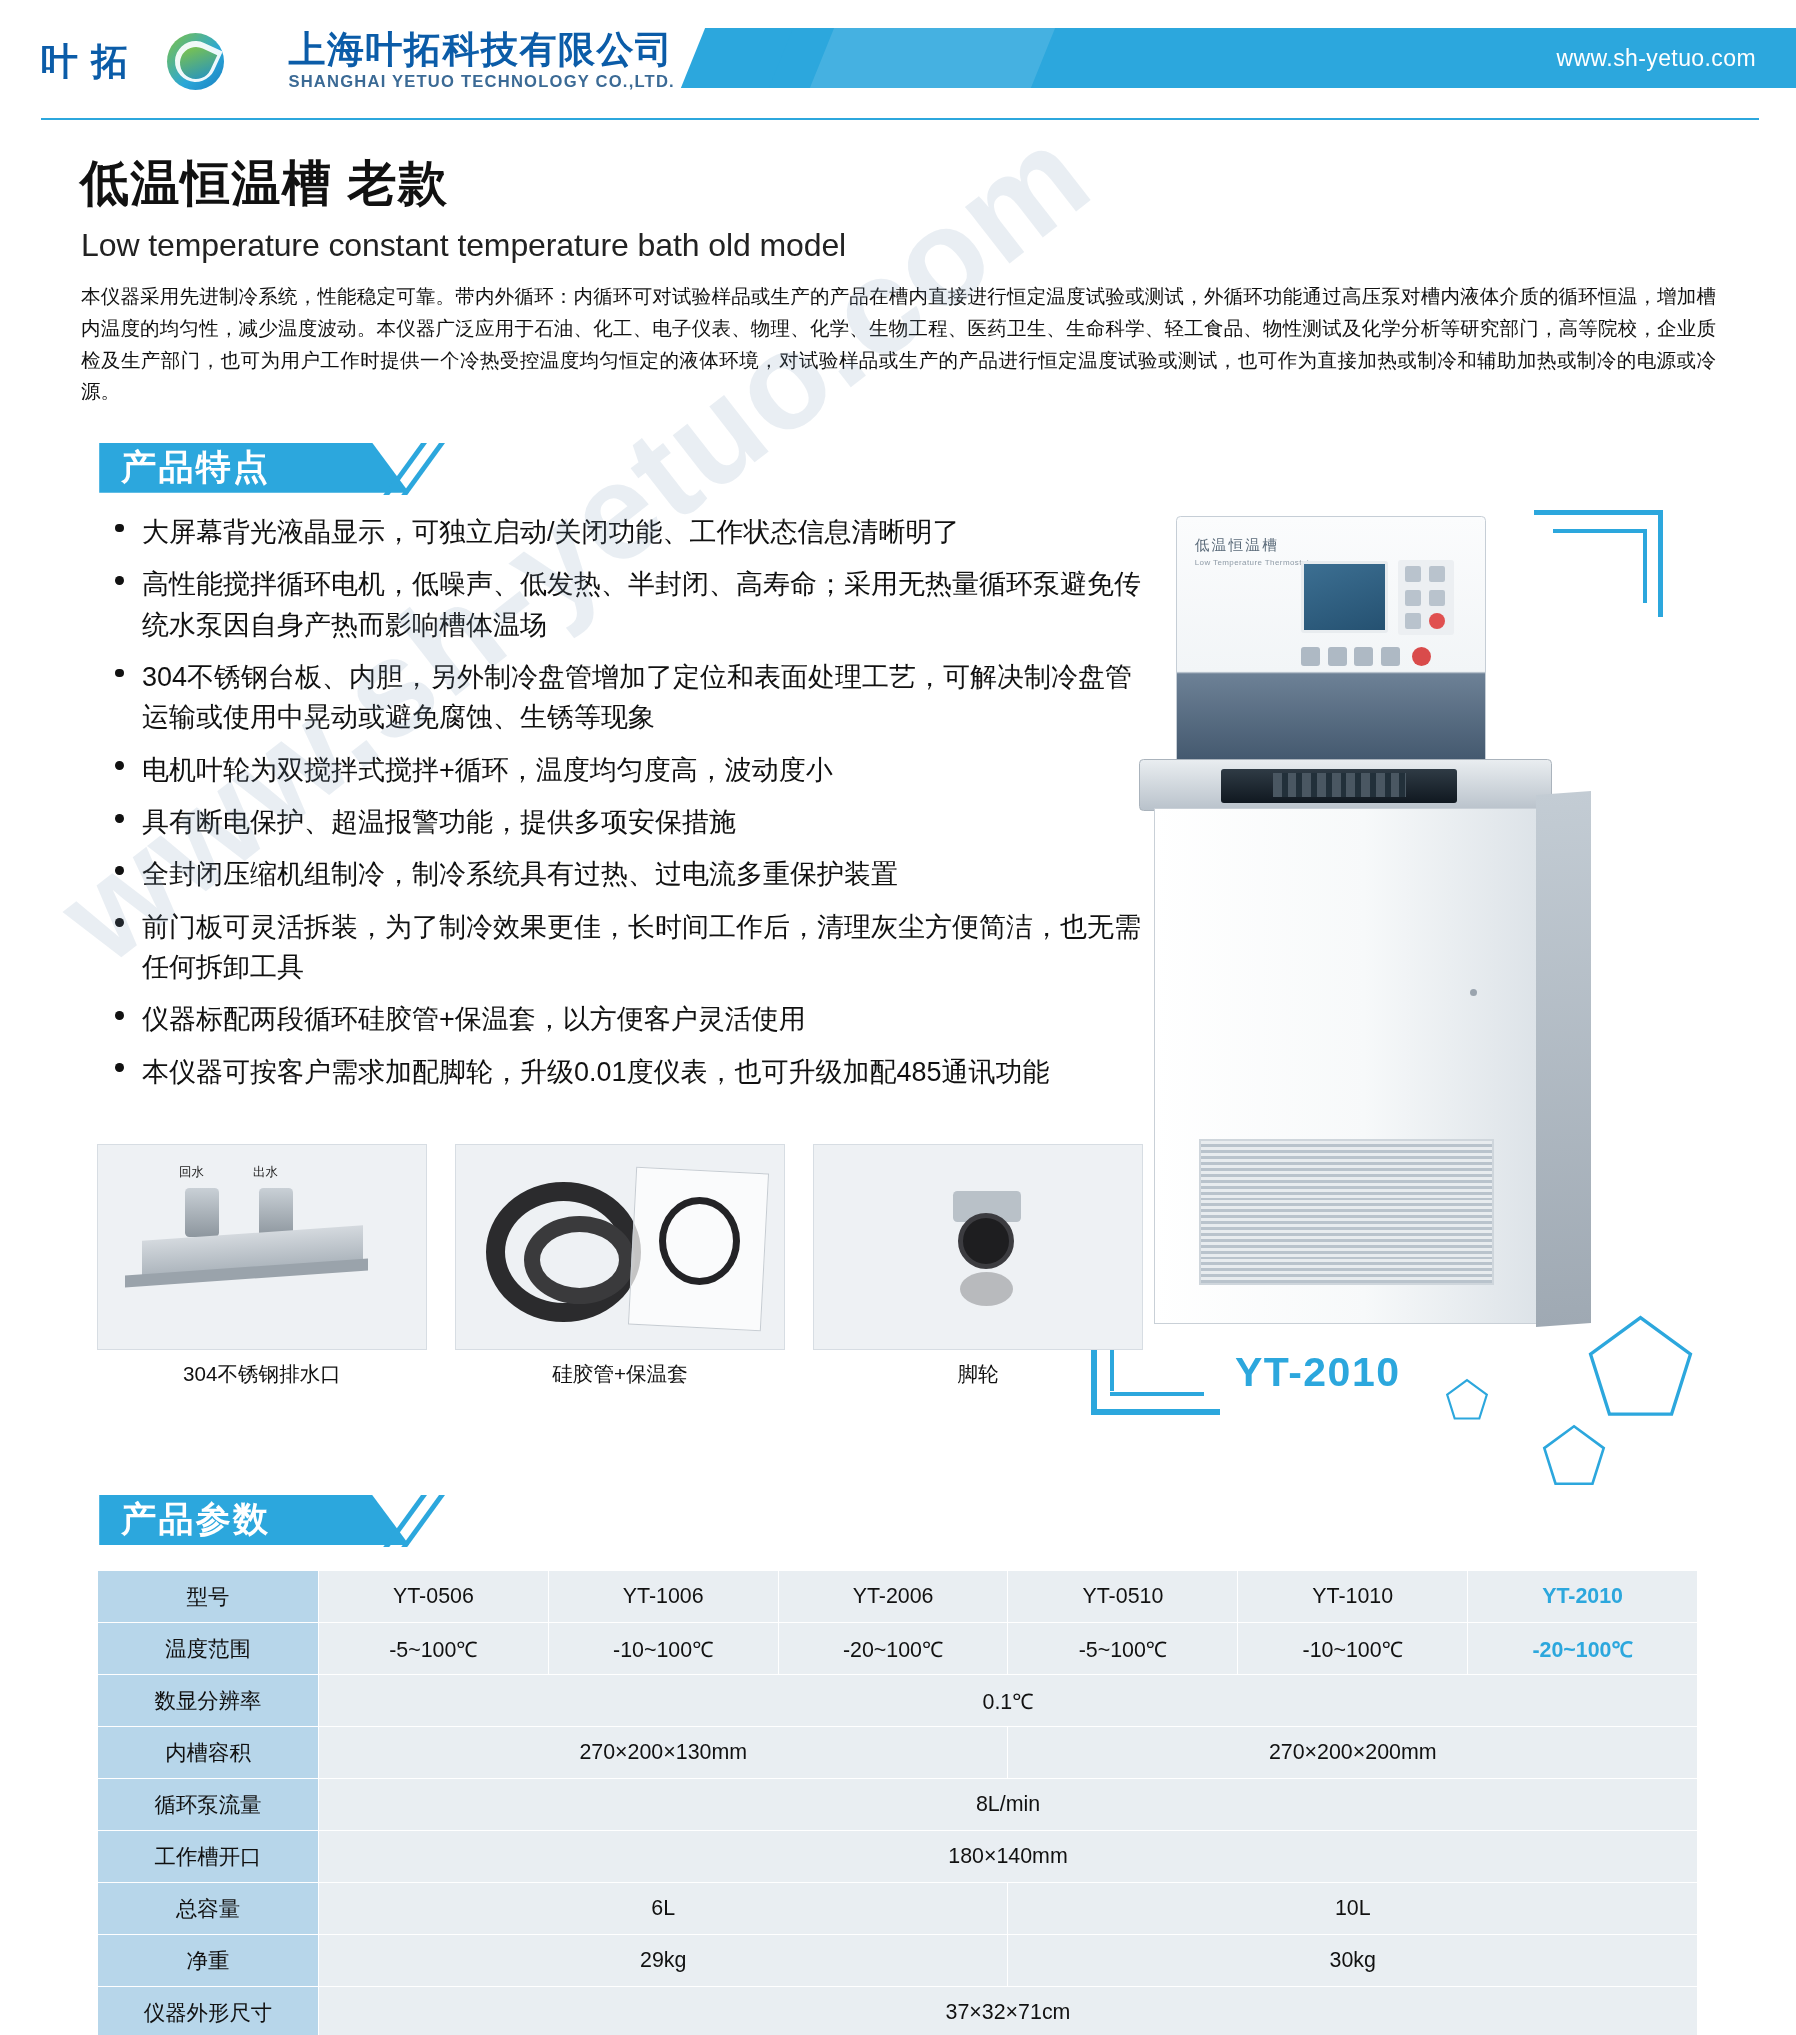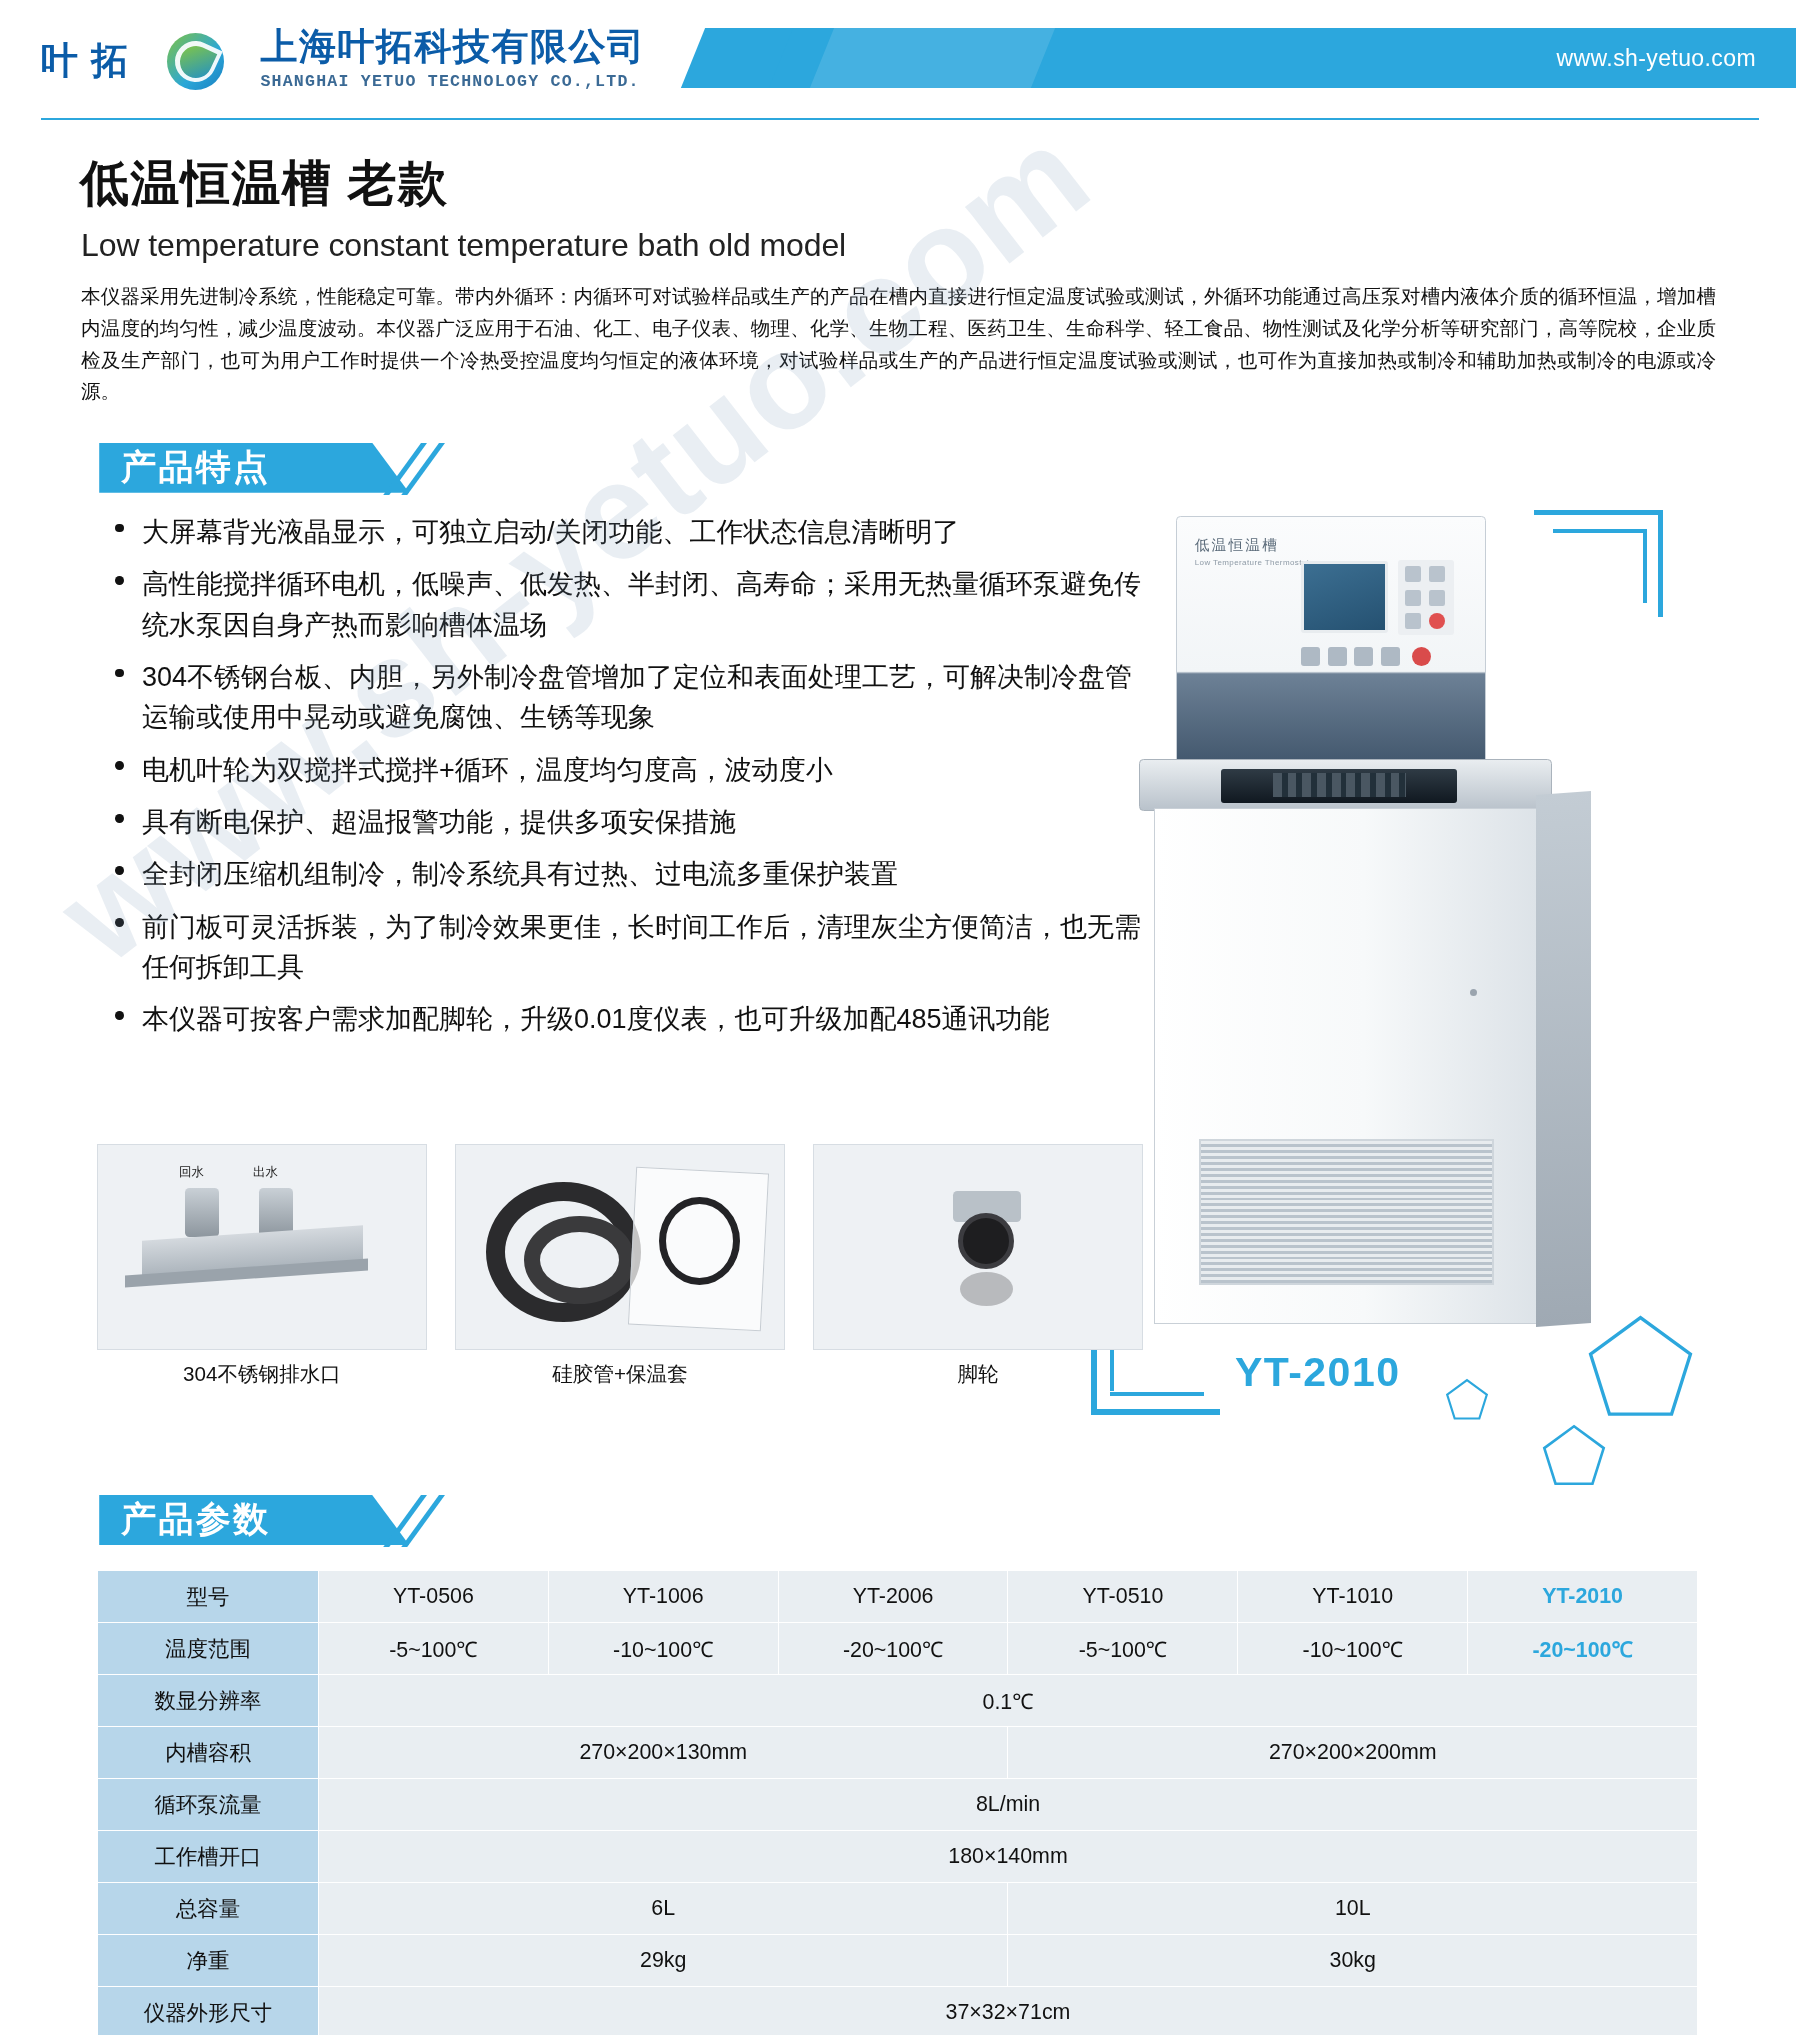--- a/index.html
+++ b/index.html
@@ -71,22 +71,21 @@
   .logo-mark::after {
     content:"";
     position:absolute;
     width: 32px; height: 32px;
     left: 13.3px; top: 13.3px;
     background: linear-gradient(135deg,#86c940,#1f8fc9);
     border-radius: 50% 0 50% 50%;
     transform: rotate(25deg);
   }
   .company {
-    margin-left: 0;
-    font-family: Liberation Mono, monospace;
+    margin-left: 28px;
   }
   .company-cn {
     font-size: 37px;
     font-weight: bold;
     color: #0b5ca8;
     letter-spacing: 1.5px;
     line-height: 1.02;
   }
   .company-en {
     font-size: 16.6px;
@@ -430,20 +429,21 @@
 </div>
 
 <ul class="features">
   <li>大屏幕背光液晶显示，可独立启动/关闭功能、工作状态信息清晰明了</li>
   <li>高性能搅拌循环电机，低噪声、低发热、半封闭、高寿命；采用无热量循环泵避免传统水泵因自身产热而影响槽体温场</li>
   <li>304不锈钢台板、内胆，另外制冷盘管增加了定位和表面处理工艺，可解决制冷盘管运输或使用中晃动或避免腐蚀、生锈等现象</li>
   <li>电机叶轮为双搅拌式搅拌+循环，温度均匀度高，波动度小</li>
   <li>具有断电保护、超温报警功能，提供多项安保措施</li>
   <li>全封闭压缩机组制冷，制冷系统具有过热、过电流多重保护装置</li>
   <li>前门板可灵活拆装，为了制冷效果更佳，长时间工作后，清理灰尘方便简洁，也无需任何拆卸工具</li>
+  <li>仪器标配两段循环硅胶管+保温套，以方便客户灵活使用</li>
   <li>本仪器可按客户需求加配脚轮，升级0.01度仪表，也可升级加配485通讯功能</li>
 </ul>
 
 
 <div class="thumbs">
   <div class="thumb">
     <div class="pic t1">
       <span class="lbl a">回水</span>
       <span class="lbl b">出水</span>
       <span class="port a"></span>

